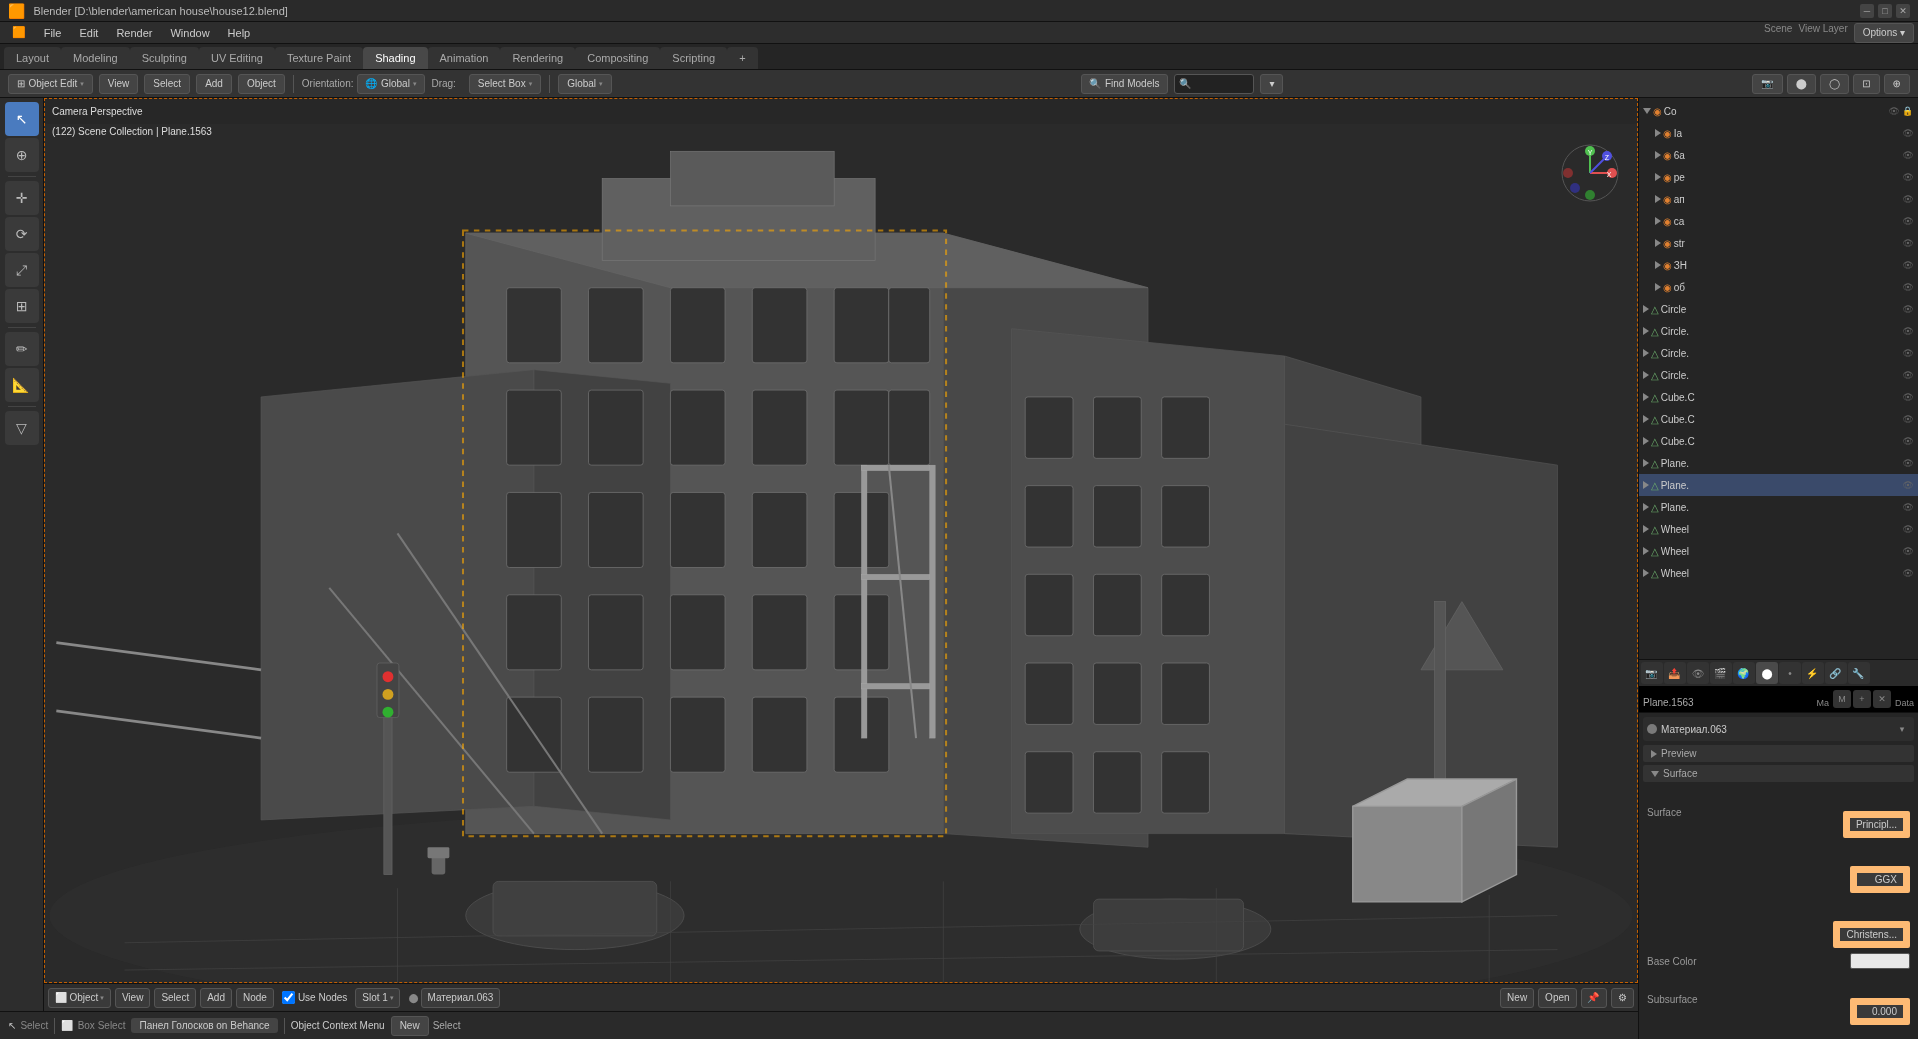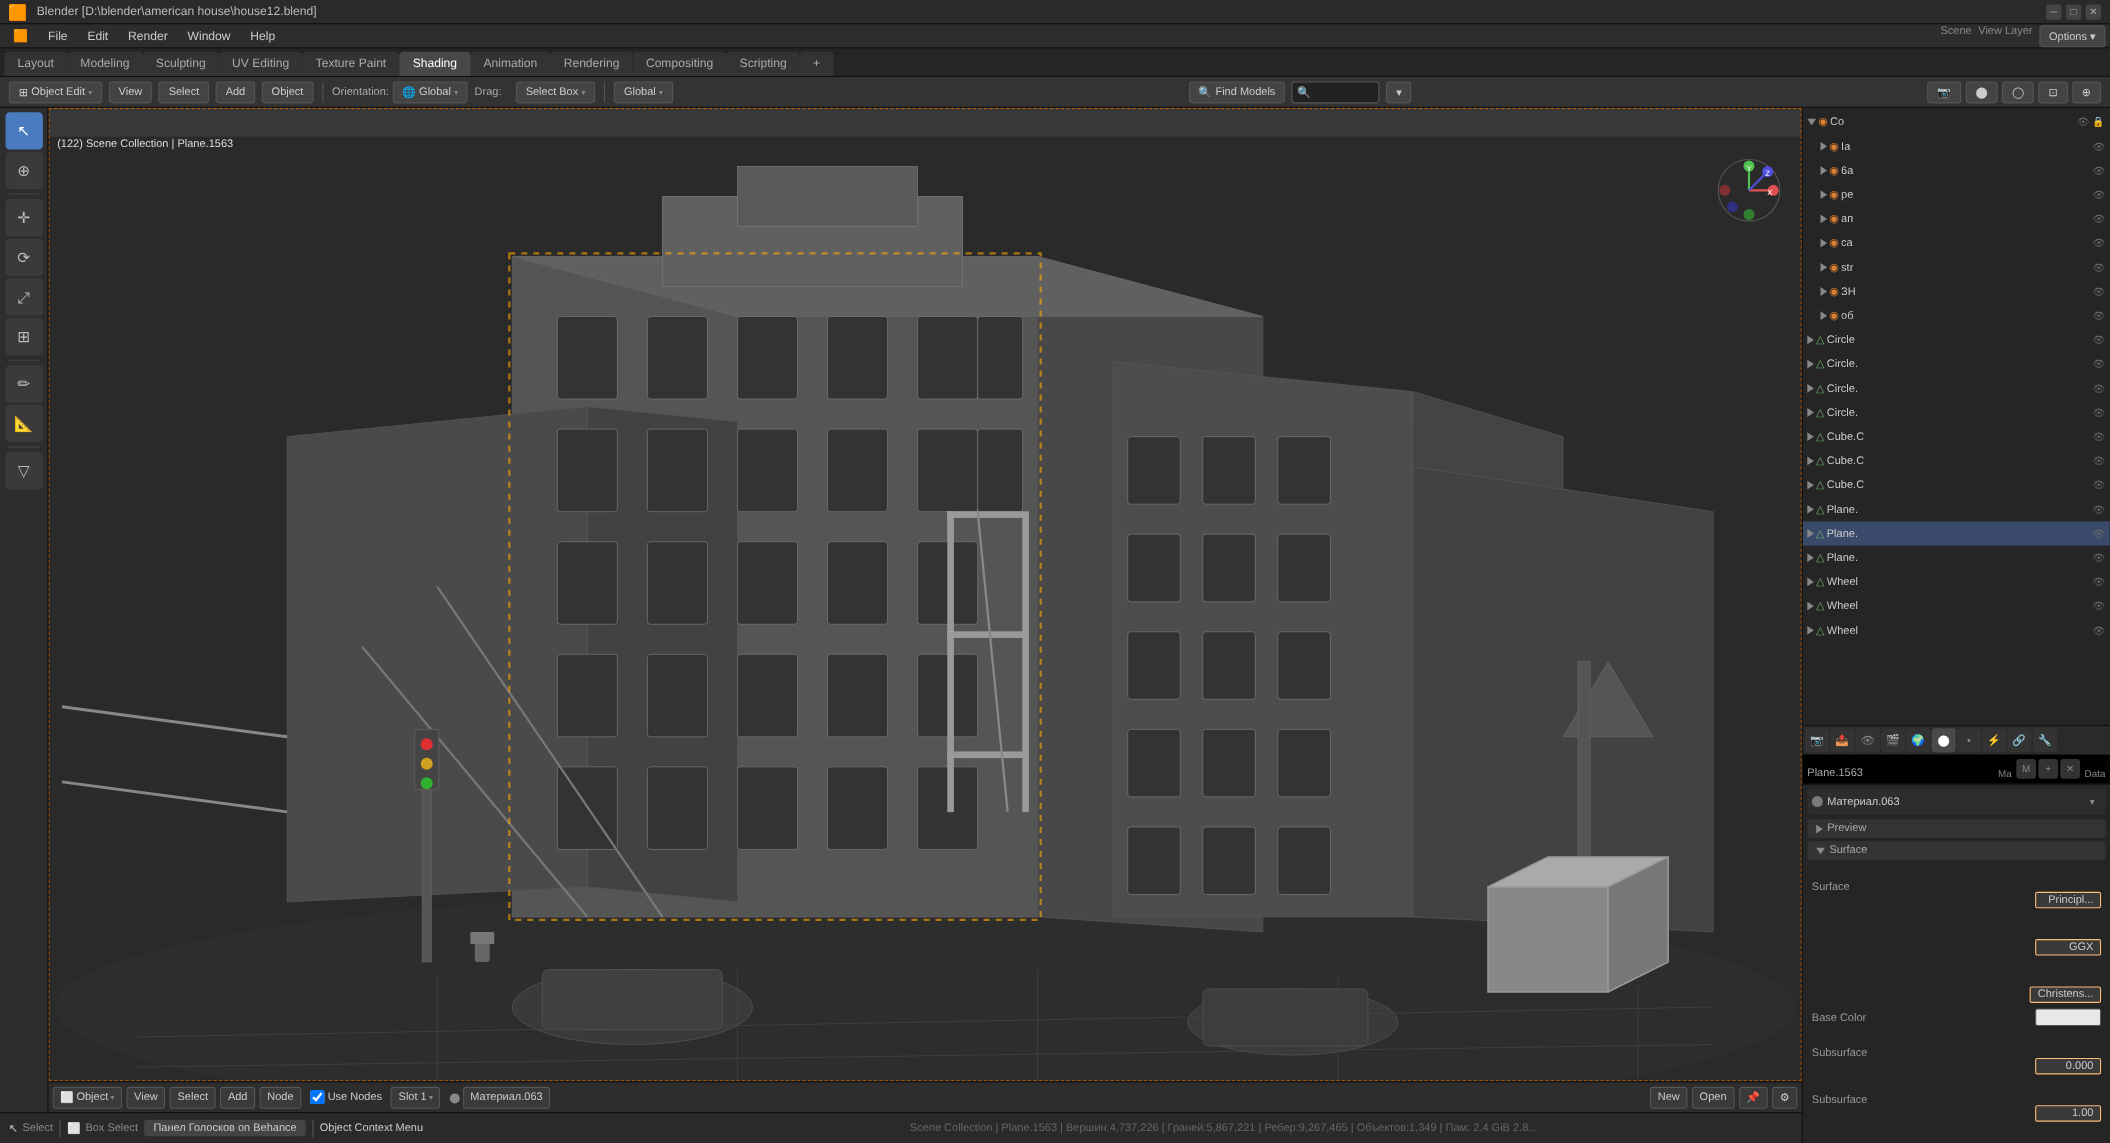--- a/index.html
+++ b/index.html
@@ -319,21 +319,21 @@
     .prop-row {
       display: flex;
       align-items: center;
       padding: 2px 4px;
       gap: 4px;
       min-height: 22px;
     }
     .prop-label { font-size: 10px; color: #999; flex: 1; }
     .prop-value {
       background: #3a3a3a;
-      border: 1px solid #fdba74;
+      border: 7px solid #fdba74;
       border-radius: 2px;
       padding: 1px 6px;
       font-size: 10px;
       color: #ccc;
       min-width: 60px;
       text-align: right;
       margin-top: 24px;
     }
     .color-swatch {
       width: 60px;
@@ -611,20 +611,23 @@
   <div class="tool-separator"></div>
   <div class="tool-icon">✏</div>
   <div class="tool-icon">📐</div>
   <div class="tool-separator"></div>
   <div class="tool-icon">▽</div>
 </div>
 
 <div id="viewport-border"></div>
 
 <div id="main-viewport">
+  <div id="viewport-header">
+    <span class="vp-info">Camera Perspective</span>
+  </div>
   <div style="position:absolute;top:28px;left:8px;font-size:10px;color:#ddd;z-index:5;">(122) Scene Collection | Plane.1563</div>
 
   <div id="viewport-gizmo">
     <svg width="80" height="80" viewBox="0 0 80 80">
       <circle cx="40" cy="40" r="28" fill="none" stroke="#555" stroke-width="1"></circle>
 
       <line x1="40" y1="40" x2="60" y2="40" stroke="#e05050" stroke-width="2"></line>
       <circle cx="62" cy="40" r="5" fill="#e05050"></circle>
       <text x="59" y="44" font-size="7" fill="#fff" text-anchor="middle">X</text>
 
@@ -1040,18 +1043,17 @@
     <span class="status-text">Select</span>
   </div>
   <div style="width:1px;height:16px;background:#555;"></div>
   <div style="display:flex;align-items:center;gap:4px;cursor:pointer;">
     <span style="font-size:10px;color:#ccc;">⬜</span>
     <span class="status-text">Box Select</span>
   </div>
   <div style="background:#444;border-radius:3px;padding:2px 8px;font-size:10px;color:#ccc;cursor:pointer;">Панел Голосков on Behance</div>
   <div style="width:1px;height:16px;background:#555;"></div>
   <div style="cursor:pointer;font-size:10px;color:#ccc;">Object Context Menu</div>
-  <div class="status-info">Scene Collection | Plane.1563 | Вершин:4,737,226 | Граней:5,867,221 | Ребер:9,267,465 | Объектов:1,349 | Пам: 2.4 GiB 2.8...</div>
   <div style="display:flex;gap:4px;align-items:center;">
     <div class="toolbar-btn">New</div>
     <span style="font-size:10px;color:#aaa;">Select</span>
   </div>
 </div>
 
 </body></html>

